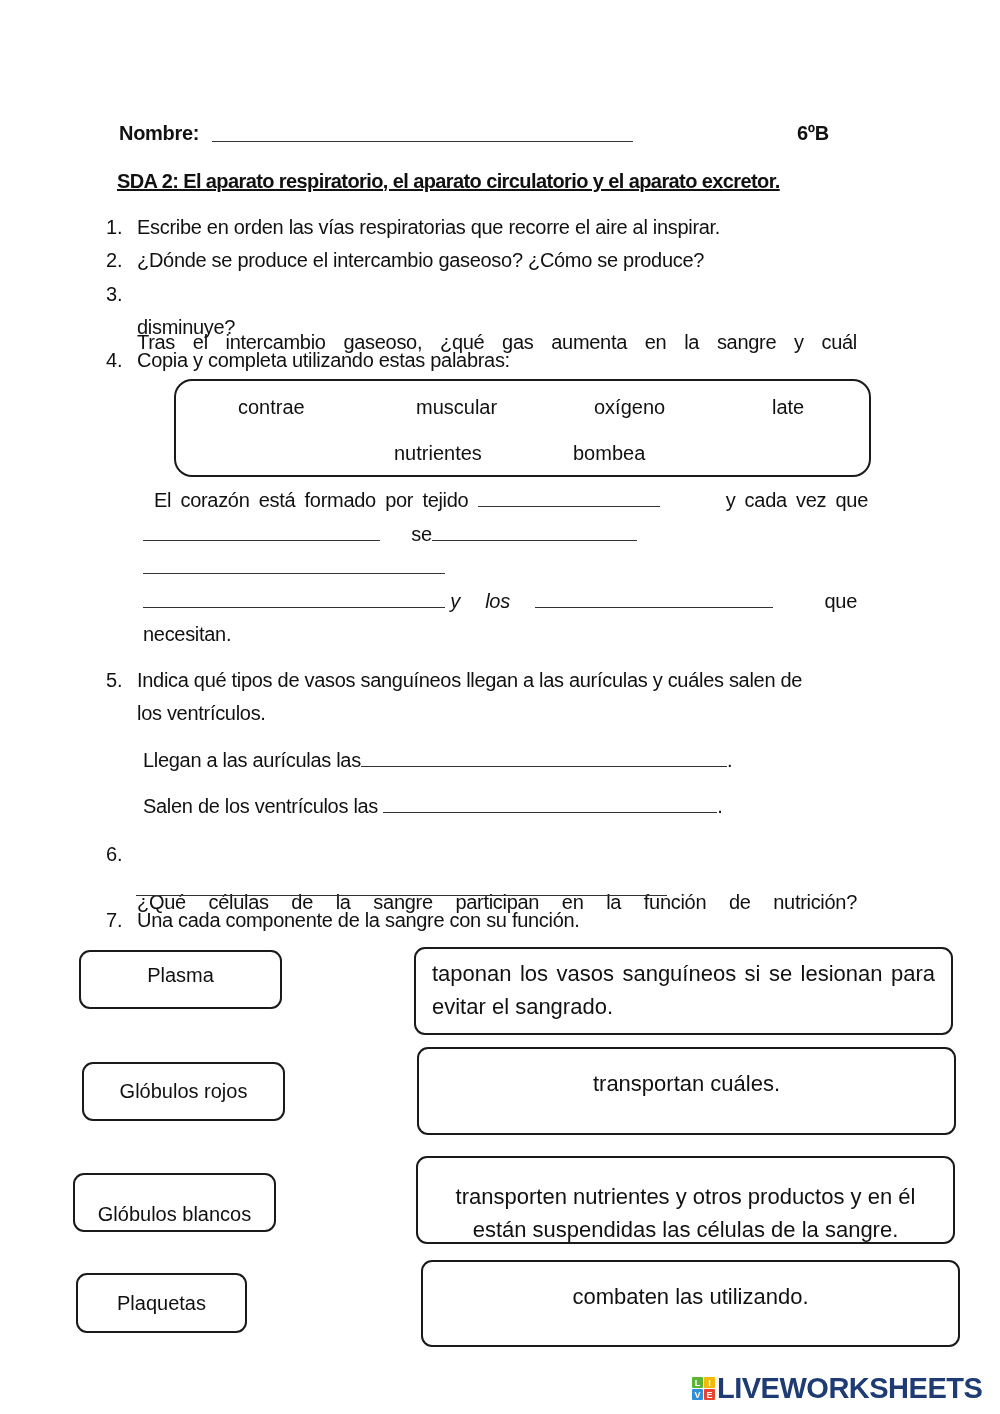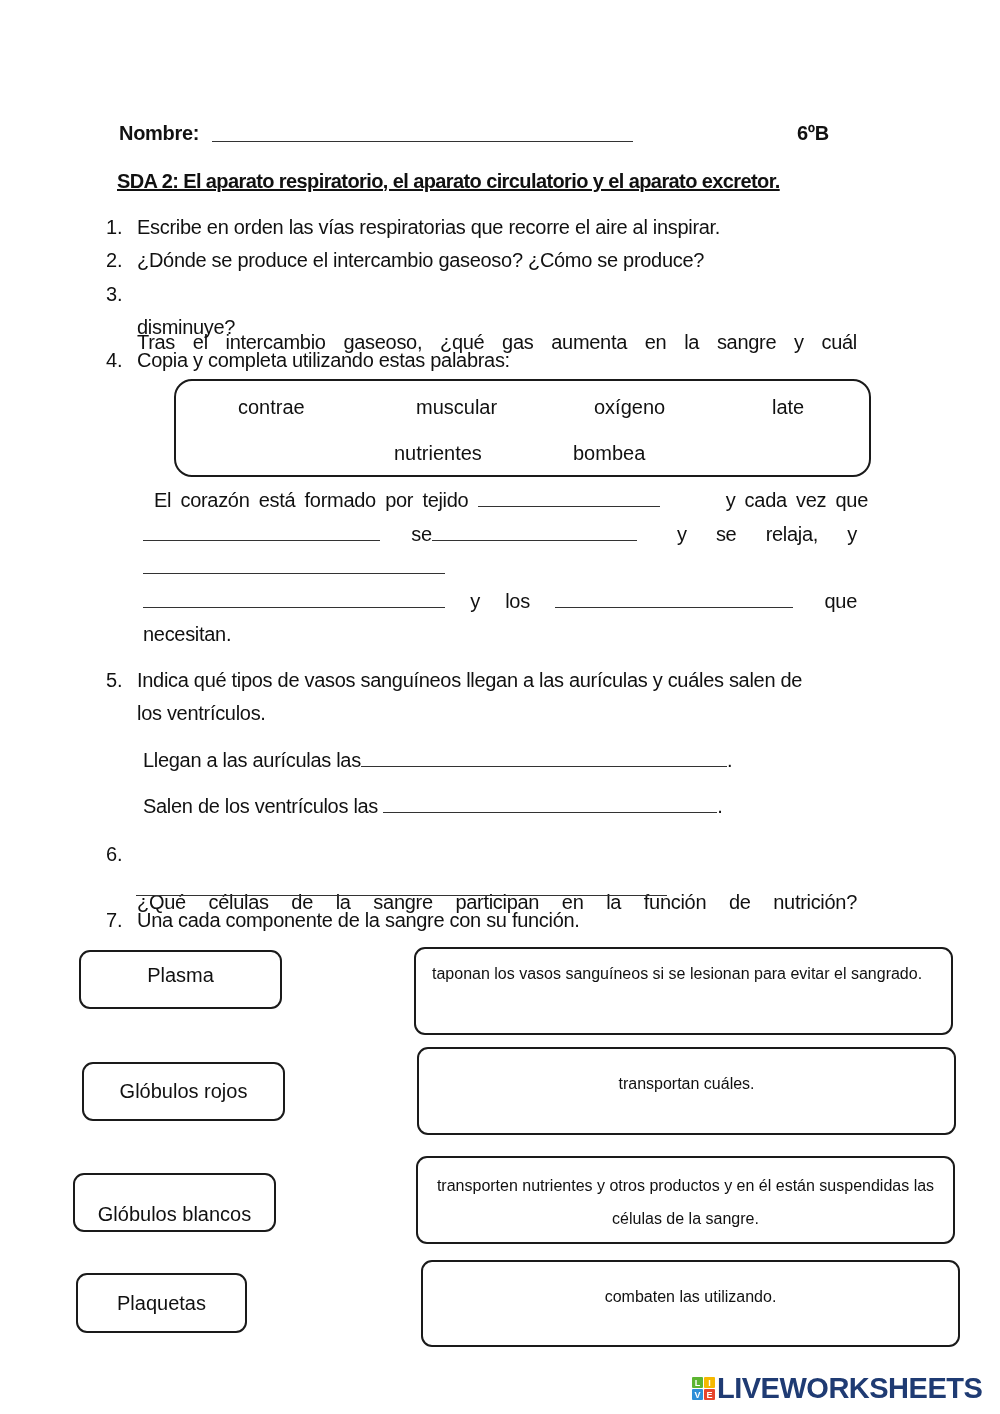--- a/index.html
+++ b/index.html
@@ -6,21 +6,21 @@
   body { width: 1000px; height: 1414px; position: relative; overflow: hidden;
          font-family: "Liberation Sans", sans-serif; color: #111; }
   .abs { position: absolute; }
   .txt { font-size: 20px; line-height: 33px; letter-spacing: -0.3px; }
   .bold { font-weight: bold; }
   .num { position: absolute; left: 106px; font-size: 20px; line-height: 33px; }
   .blank { display: inline-block; border-bottom: 1.5px solid #333; height: 20px; vertical-align: baseline; }
   .justify { text-align: justify; text-align-last: justify; margin-top: 48px; }
   .box { position: absolute; border: 2px solid #1a1a1a; border-radius: 11px; box-sizing: border-box; background: #fff; }
   .lbox { display: flex; align-items: center; justify-content: center; font-size: 20px; }
-  .rbox { font-size: 16px; line-height: 33px; padding: 10px 16px; }
+  .rbox { font-size: 22px; line-height: 33px; padding: 10px 16px; }
   .word { position: absolute; font-size: 20px; }
   .logo-cell { position: absolute; width: 11px; height: 11px; font-size: 9px; font-weight: bold; color: #fff;
                display: flex; align-items: center; justify-content: center; border-radius: 1px; }
 </style>
 </head>
 <body>
 
 <div class="abs txt bold" style="left:119px; top:117px;">Nombre:</div>
 <div class="abs" style="left:212px; top:141px; width:421px; border-bottom:1.5px solid #333;"></div>
 <div class="abs txt bold" style="left:797px; top:117px;">6ºB</div>
@@ -49,28 +49,27 @@
 </div>
 
 <div class="abs txt" style="left:154px; top:484px; width:714px; word-spacing:4px;">
   <span>El corazón está formado por tejido</span>
   <span class="blank" style="width:182px;"></span>
   <span style="float:right;">y cada vez que</span>
 </div>
 <div class="abs txt" style="left:143px; top:518px; width:714px;">
   <span class="blank" style="width:237px;"></span>
   <span style="margin-left:26px;">se</span><span class="blank" style="width:205px;"></span>
-  <span style="float:right; word-spacing:24px;">y se relaja, y</span>
 </div>
 <div class="abs txt" style="left:143px; top:551px; width:714px;">
   <span class="blank" style="width:302px;"></span>
 </div>
 <div class="abs txt" style="left:143px; top:585px; width:714px;">
   <span class="blank" style="width:302px;"></span>
-  <span style="margin-left:20px; word-spacing:20px;">y los</span>
+  <span style="word-spacing:20px;font-style:italic;">y los</span>
   <span class="blank" style="width:238px; margin-left:20px;"></span>
   <span style="float:right;">que</span>
 </div>
 <div class="abs txt" style="left:143px; top:618px;">necesitan.</div>
 
 <div class="num" style="top:664px;">5.</div>
 <div class="abs txt" style="left:137px; top:664px; width:722px;">Indica qué tipos de vasos sanguíneos llegan a las aurículas y cuáles salen de</div>
 <div class="abs txt" style="left:137px; top:697px;">los ventrículos.</div>
 
 <div class="abs txt" style="left:143px; top:744px;">
@@ -88,21 +87,21 @@
 <div class="num" style="top:904px;">7.</div>
 <div class="abs txt" style="left:137px; top:904px;">Una cada componente de la sangre con su función.</div>
 
 <div class="box lbox" style="left:79px; top:950px; width:203px; height:59px; align-items:flex-start; padding-top:12px;">Plasma</div>
 <div class="box lbox" style="left:82px; top:1062px; width:203px; height:59px;">Glóbulos rojos</div>
 <div class="box lbox" style="left:73px; top:1173px; width:203px; height:59px; align-items:flex-start; padding-top:28px;">Glóbulos blancos</div>
 <div class="box lbox" style="left:76px; top:1273px; width:171px; height:60px;">Plaquetas</div>
 
 <div class="box rbox" style="left:414px; top:947px; width:539px; height:88px; text-align:justify; text-align-last:left; padding:8px 16px;">taponan los vasos sanguíneos si se lesionan para evitar el sangrado.</div>
 <div class="box rbox" style="left:417px; top:1047px; width:539px; height:88px; text-align:center; padding-top:18px;">transportan cuáles.</div>
-<div class="box rbox" style="left:416px; top:1156px; width:539px; height:88px; text-align:center; padding:11px 14px;">transporten nutrientes y otros productos y en él están suspendidas las células de la sangre.</div>
+<div class="box rbox" style="left:416px; top:1156px; width:539px; height:88px; text-align:center; padding:22px 14px;">transporten nutrientes y otros productos y en él están suspendidas las células de la sangre.</div>
 <div class="box rbox" style="left:421px; top:1260px; width:539px; height:87px; text-align:center; padding-top:18px;">combaten las utilizando.</div>
 
 <div class="abs" style="left:692px; top:1376px; width:300px; height:28px;">
   <div class="logo-cell" style="left:0; top:1px; background:#5cb531;">L</div>
   <div class="logo-cell" style="left:12px; top:1px; background:#f5b800;">I</div>
   <div class="logo-cell" style="left:0; top:13px; background:#2f8fd8;">V</div>
   <div class="logo-cell" style="left:12px; top:13px; background:#e8442c;">E</div>
   <div class="abs" style="left:25px; top:-4px; font-size:29px; font-weight:bold; color:#1f3b73; letter-spacing:-0.5px;">LIVEWORKSHEETS</div>
 </div>
 

